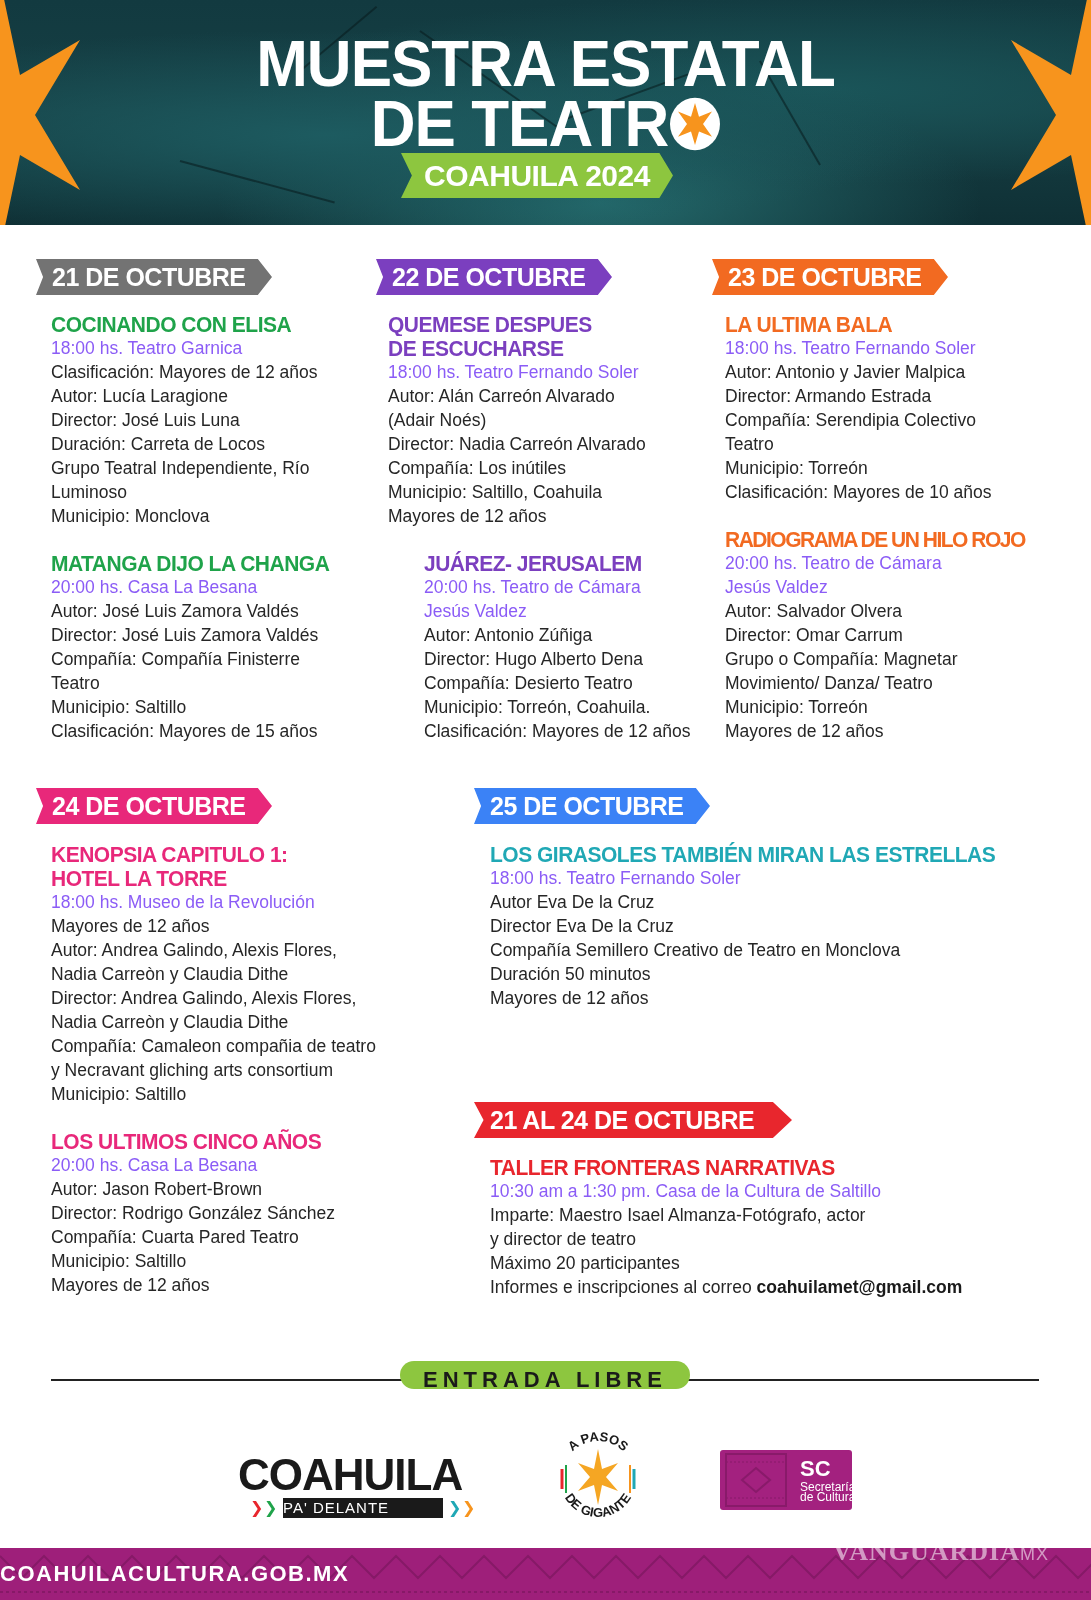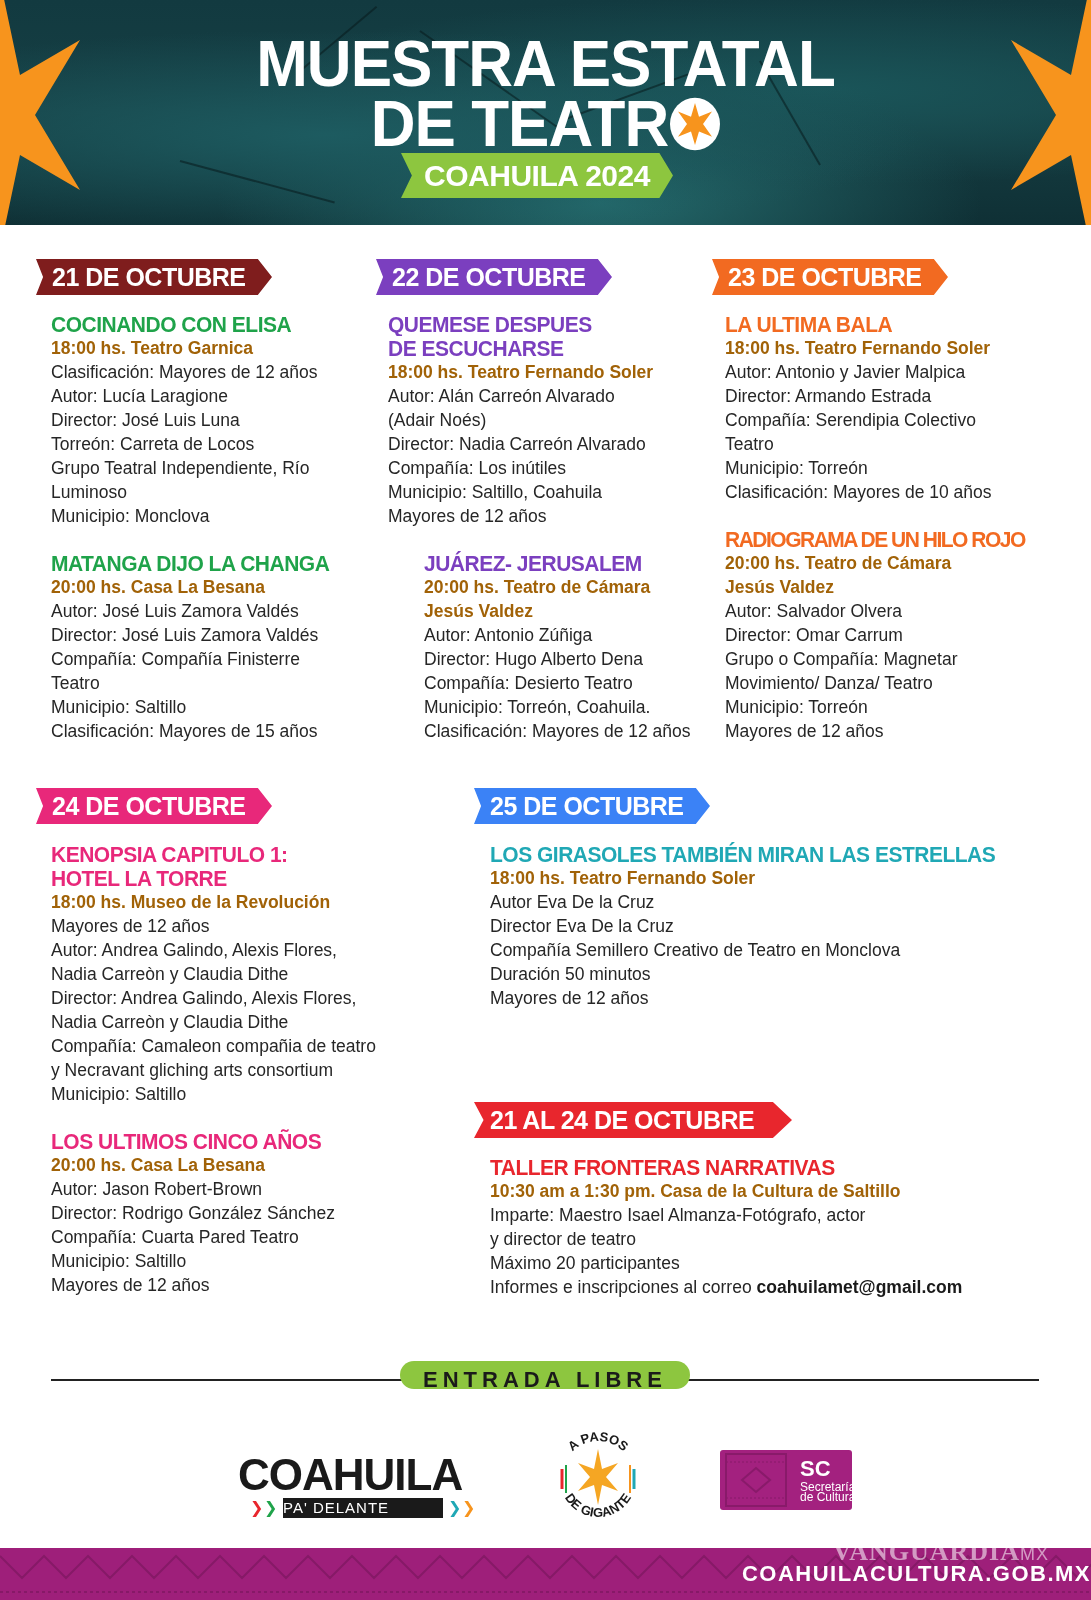--- a/index.html
+++ b/index.html
@@ -31,30 +31,30 @@
     background: #8dc63f; clip-path: polygon(0 0, 95% 0, 100% 50%, 95% 100%, 0 100%, 4% 50%);
     color: #fff; font-weight: bold; font-size: 30px; text-align: center; line-height: 45px; letter-spacing: -0.5px;
   }
 
   
   .date-banner {
     position: absolute; height: 36px; color: #fff; font-weight: bold; font-size: 25px;
     line-height: 36px; padding-left: 16px; letter-spacing: -0.5px;
     clip-path: polygon(0 0, 94% 0, 100% 50%, 94% 100%, 0 100%, 3% 50%);
   }
-  .c-green { background: #7f1d1d; }
+  .c-green { background: #737373; }
   .c-purple { background: #7b3fbf; }
   .c-orange { background: #f26a21; }
   .c-pink { background: #e8287a; }
   .c-teal { background: #3b82f6; }
   .c-red { background: #e8262d; }
 
   .event { position: absolute; font-size: 17.5px; line-height: 24px; color: #262626; }
   .event .ev-title { font-weight: bold; font-size: 21px; line-height: 24px; letter-spacing: -0.5px; transform: scaleY(1.08); transform-origin: left; }
-  .event .ev-time { font-weight: bold; color: #a16207; }
+  .event .ev-time { font-weight: normal; color: #8b5cf6; }
   .event .ev-line { white-space: nowrap; }
   .event .ev-bold { font-weight: bold; color: #1a1a1a; }
   .t-green { color: #1fa34a; }
   .t-purple { color: #7b3fbf; }
   .t-orange { color: #f26a21; }
   .t-pink { color: #e8287a; }
   .t-teal { color: #20a8b5; }
   .t-red { color: #e8262d; }
 
   
@@ -83,21 +83,21 @@
   .sc-pattern { position: absolute; left: 0; top: 0; width: 75px; height: 60px; opacity: 0.35; }
   .sc-big { position: absolute; left: 80px; top: 6px; color: #fff; font-weight: bold; font-size: 22px; }
   .sc-small { position: absolute; left: 80px; top: 32px; color: #fff; font-size: 12px; line-height: 10px; }
 
   
   .footer {
     position: absolute; left: 0; top: 1548px; width: 1091px; height: 52px; background: #9e1f7a; overflow: hidden;
   }
   .footer-pattern { position: absolute; left: 0; top: 0; width: 100%; height: 100%; opacity: 0.35; }
   .footer-url {
-    position: absolute; left: 0; width: 100%; top: 0; text-align: right; line-height: 52px;
+    position: absolute; left: 0; width: 100%; top: 0; text-align: left; line-height: 52px;
     color: #fff; font-weight: bold; font-size: 22px; letter-spacing: 1.5px;
   }
   .watermark {
     position: absolute; right: 42px; top: 1537px; color: rgba(255,255,255,0.55);
     font-family: "Liberation Serif", serif; font-weight: bold; font-size: 26px; letter-spacing: 1px;
   }
   .watermark .mx { font-family: "Liberation Sans", sans-serif; font-weight: normal; font-size: 18px; }
 </style>
 </head>
 <body>
@@ -125,21 +125,21 @@
   <div class="subtitle-banner">COAHUILA 2024</div>
 </div>
 
 <div class="date-banner c-green" style="left:36px;top:259px;width:236px;">21 DE OCTUBRE</div>
 <div class="event" style="left:51px;top:312px;">
   <div class="ev-title t-green">COCINANDO CON ELISA</div>
   <div class="ev-time">18:00 hs. Teatro Garnica</div>
   <div class="ev-line">Clasificación: Mayores de 12 años</div>
   <div class="ev-line">Autor: Lucía Laragione</div>
   <div class="ev-line">Director: José Luis Luna</div>
-  <div class="ev-line">Torreón: Carreta de Locos</div>
+  <div class="ev-line">Duración: Carreta de Locos</div>
   <div class="ev-line">Grupo Teatral Independiente, Río</div>
   <div class="ev-line">Luminoso</div>
   <div class="ev-line">Municipio: Monclova</div>
 </div>
 <div class="event" style="left:51px;top:551px;">
   <div class="ev-title t-green">MATANGA DIJO LA CHANGA</div>
   <div class="ev-time">20:00 hs. Casa La Besana</div>
   <div class="ev-line">Autor: José Luis Zamora Valdés</div>
   <div class="ev-line">Director: José Luis Zamora Valdés</div>
   <div class="ev-line">Compañía: Compañía Finisterre</div>

